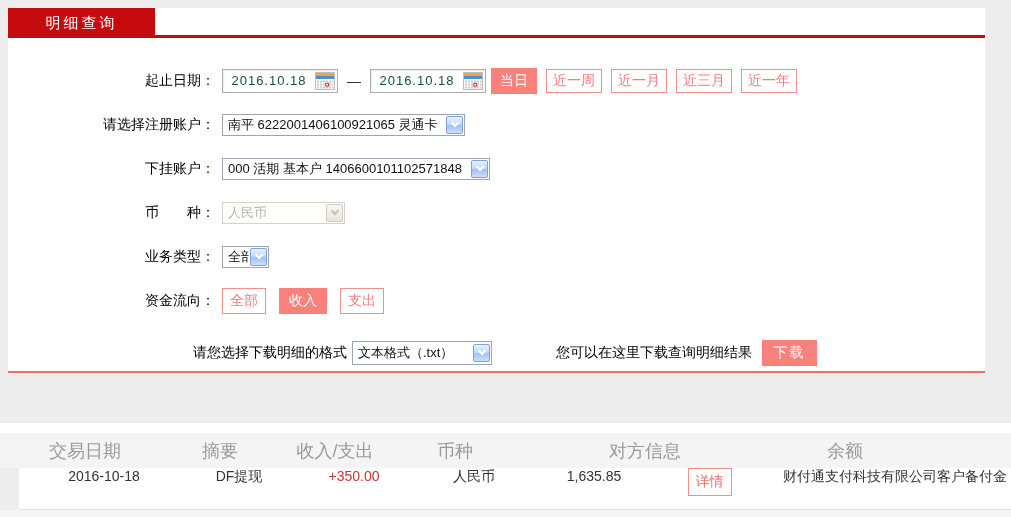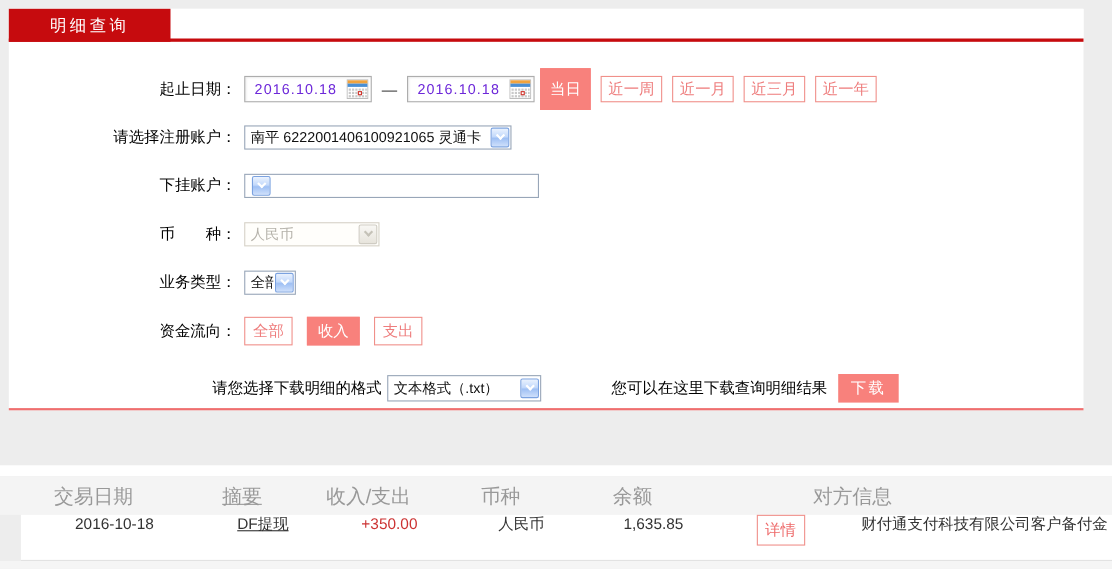--- a/index.html
+++ b/index.html
@@ -17,29 +17,29 @@
          width:147px; height:30px; background:#c60b0e; color:#fff;
          font-size:15px; letter-spacing:3px; cursor:pointer; }
   
   .form { padding-top:30px; }
   .frow { display:flex; align-items:center; height:25px; margin-bottom:19px; }
   .flabel { width:207px; text-align:right; font-size:14px; flex:none; white-space:pre; }
   .fcontent { margin-left:7px; display:flex; align-items:center; }
   
   .date-input { width:116px; height:24px; border:1px solid #adadad; background:#fff;
                 display:flex; align-items:center; box-shadow:inset 1px 1px 2px rgba(0,0,0,.08); }
-  .date-input .dtxt { flex:1; text-align:center; font-size:13px; letter-spacing:1px; color:#6d28d9; }
+  .date-input .dtxt { flex:1; text-align:center; font-size:13px; letter-spacing:1px; color:#14532d; }
   .cal-icon { width:20px; height:18px; margin-right:2px; flex:none; cursor:pointer; }
   .dash { margin:0 9px; font-size:14px; color:#333; }
   
   .qbtn { height:24px; padding:0 6px; font-size:14px; border:1px solid #f0908a;
           color:#ee7d7d; background:#fff; margin-left:9px; cursor:pointer;
           display:inline-flex; align-items:center; }
   .qbtn.active { background:#f8817c; color:#fff; border-color:#f8817c;
-                 height:38px; padding:0 8px; margin-left:5px; }
+                 height:26px; padding:0 8px; margin-left:5px; }
   
   .xp-select { height:22px; border:1px solid #98a6b8; background:#fff;
                display:flex; align-items:center; font-size:13px; padding-left:5px;
                cursor:pointer; }
   .xp-select .txt { flex:1; white-space:nowrap; overflow:hidden; color:#111; }
   .xp-arrow { width:17px; height:18px; margin:1px; border:1px solid #7ba2e0; border-radius:2px;
               background:linear-gradient(180deg,#eaf2fe,#c3d9fb 45%,#9fc0f4 55%,#cfe0fb);
               display:flex; align-items:center; justify-content:center; flex:none; }
   .chev { width:6px; height:6px; border-right:2px solid #fff; border-bottom:2px solid #fff;
           transform:rotate(45deg); margin-top:-4px; }
@@ -67,21 +67,21 @@
   .dl-btn { margin-left:10px; width:55px; height:26px; background:#f8817c; color:#fff;
             border:none; font-size:14px; letter-spacing:2px; cursor:pointer; }
   
   .table-sec { position:absolute; left:0; top:423px; width:1011px; }
   .tspacer { height:10px; background:#fff; }
   .thead { display:flex; align-items:center; height:35px; background:#f4f4f4;
            color:#999; font-size:18px; }
   .trow { display:flex; height:42px; background:#fff;
           border-bottom:1px solid #e2e2e2; font-size:14px; color:#333;margin-left:19px; }
   .tfoot { height:7px; background:#f5f5f5; }
-  .c1{width:170px;} .c2{width:100px;text-decoration:underline;} .c3{width:130px;} .c4{width:110px;}
+  .c1{width:170px;} .c2{width:100px;} .c3{width:130px;} .c4{width:110px;}
   .c5{width:130px;} .c6{width:270px;} .c7{width:101px;}
   .cell { text-align:center; flex:none; }
   .amount { color:#cc3333; }
   .detail-btn { width:44px; height:28px; background:#fff; border:1px solid #f0908a;
                 color:#ee6b6b; font-size:14px; cursor:pointer; }
 </style>
 </head>
 <body>
 
 <div class="panel">
@@ -168,20 +168,21 @@
               <span class="chev"></span>
             </span>
         </div>
       </div>
     </div>
 
     <div class="frow">
       <div class="flabel">下挂账户：</div>
       <div class="fcontent">
         <div class="xp-select w-sub">
+          <span class="txt">000 活期 基本户 1406600101102571848</span>
           <span class="xp-arrow">
               <span class="chev"></span>
             </span>
         </div>
       </div>
     </div>
 
     <div class="frow">
       <div class="flabel">币　　种：</div>
       <div class="fcontent">
@@ -230,22 +231,22 @@
   </div>
 </div>
 
 <div class="table-sec">
   <div class="tspacer"></div>
   <div class="thead">
     <div class="cell c1">交易日期</div>
     <div class="cell c2">摘要</div>
     <div class="cell c3">收入/支出</div>
     <div class="cell c4">币种</div>
+    <div class="cell c6">对方信息</div>
     <div class="cell c5">余额</div>
-    <div class="cell c6">对方信息</div>
     <div class="cell c7"></div>
   </div>
   <div class="trow">
     <div class="cell c1">2016-10-18</div>
     <div class="cell c2">DF提现</div>
     <div class="cell c3 amount">+350.00</div>
     <div class="cell c4">人民币</div>
     <div class="cell c5">1,635.85</div>
     <div class="cell c7">
       <button class="detail-btn">详情</button>

